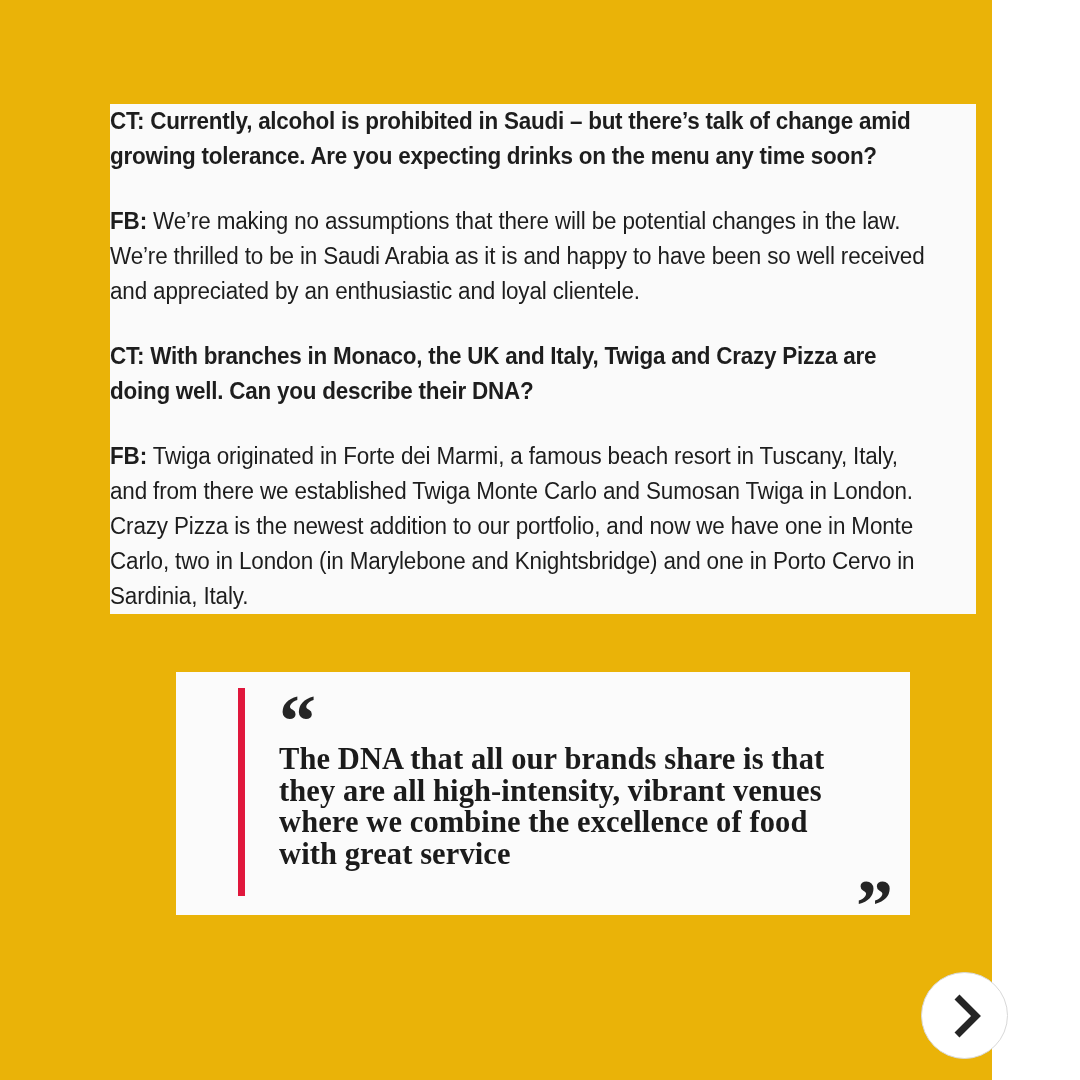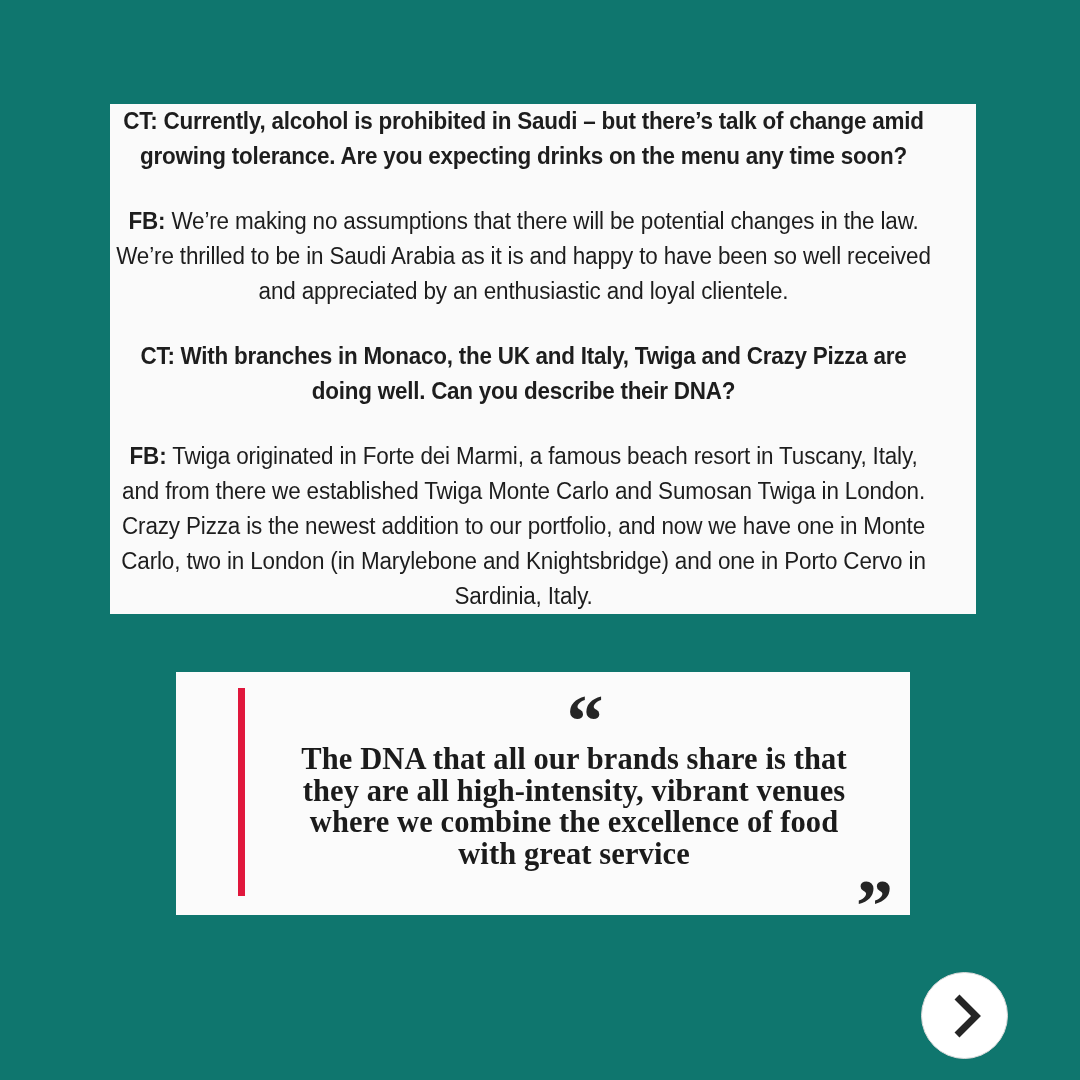--- a/index.html
+++ b/index.html
@@ -11,24 +11,23 @@
     width: 1080px;
     height: 1080px;
     background: #ffffff;
     font-family: "Liberation Sans", sans-serif;
     overflow: hidden;
     position: relative;
   }
 
   .slide {
     position: relative;
-    width: 1080px;
+    width: 992px;
     height: 1080px;
-    background: #0f766e;
-    text-align: center;
+    background: #eab308;
   }
 
   
   .article-block {
     position: absolute;
     left: 110px;
     top: 104px;
     width: 866px;
     background: #fafafa;
     padding: 0;

